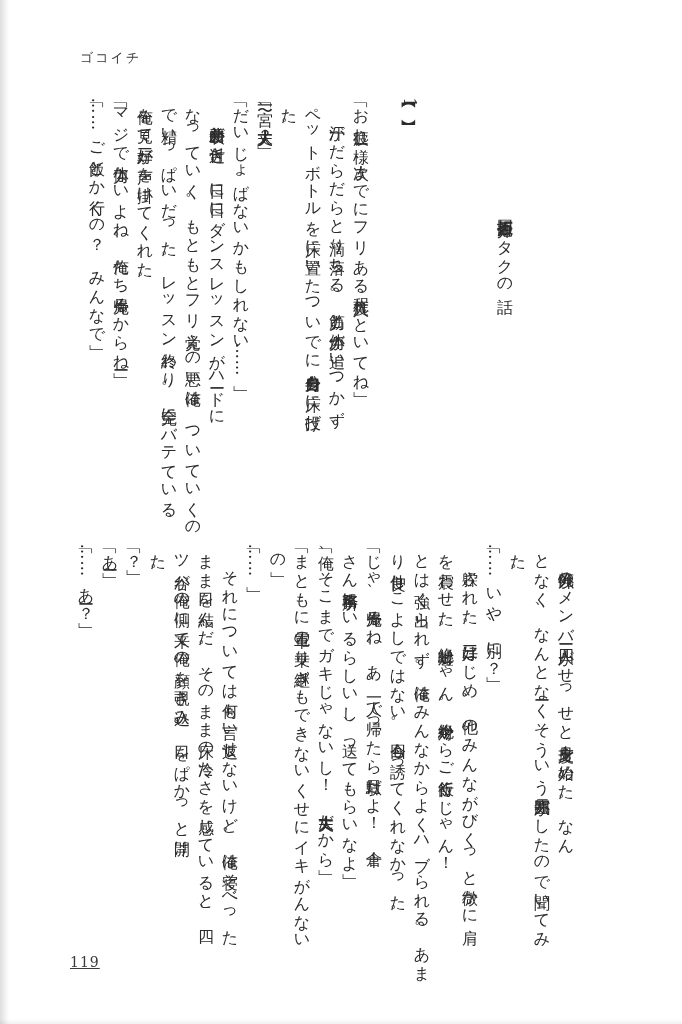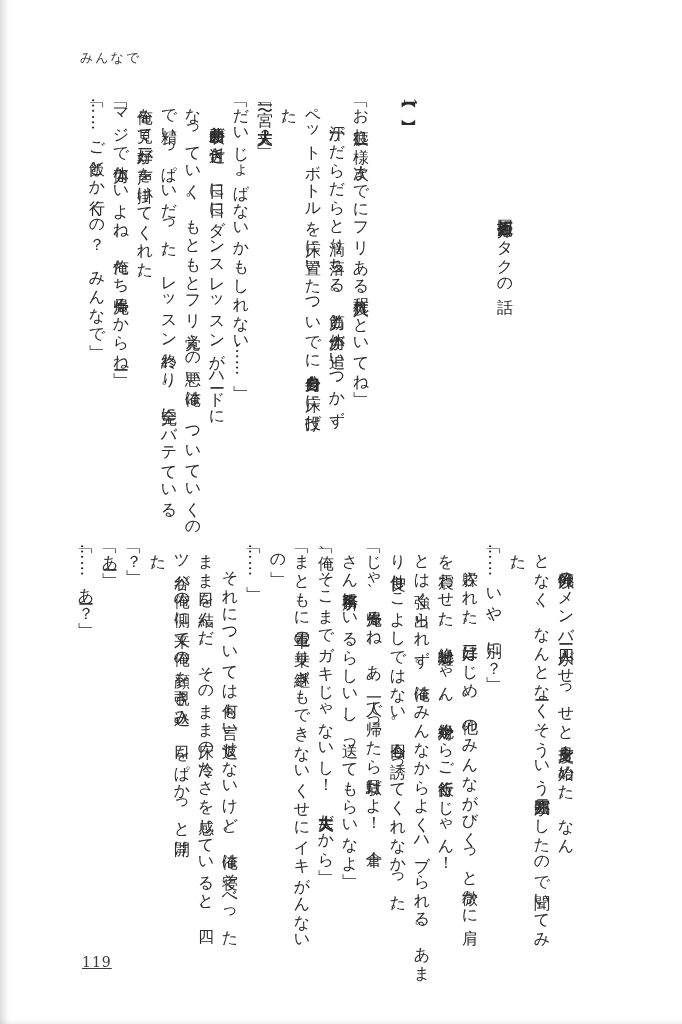--- a/index.html
+++ b/index.html
@@ -30,21 +30,21 @@
   .running-header {
     position: absolute;
     left: 80px;
     top: 49px;
     font-size: 13px;
     letter-spacing: 2px;
     color: #3a3a3a;
   }
   .page-number {
     position: absolute;
-    left: 82px;
+    left: 70px;
     top: 954px;
     font-size: 14px;
     letter-spacing: 1px;
     color: #3a3a3a;
     text-decoration: underline;
   }
   .band {
     position: absolute;
     writing-mode: vertical-rl;
     text-orientation: mixed;
@@ -76,21 +76,21 @@
   .lines {
     
   }
 </style>
 </head>
 <body>
 
 <div class="page-edge-left"></div>
 <div class="page-edge-bottom"></div>
 
-<div class="running-header">みんなで</div>
+<div class="running-header">ゴコイチ</div>
 
 <div class="band band-upper">
   <div class="vline title-col">同担拒否厄介オタクの話</div>
   <div class="vline blank"></div>
   <div class="vline blank"></div>
   <div class="vline blank"></div>
   <div class="vline">【1】</div>
   <div class="vline blank"></div>
   <div class="lines">
       <div class="vline">「お疲れ様ー。次までにフリある程度入れといてね」</div>

